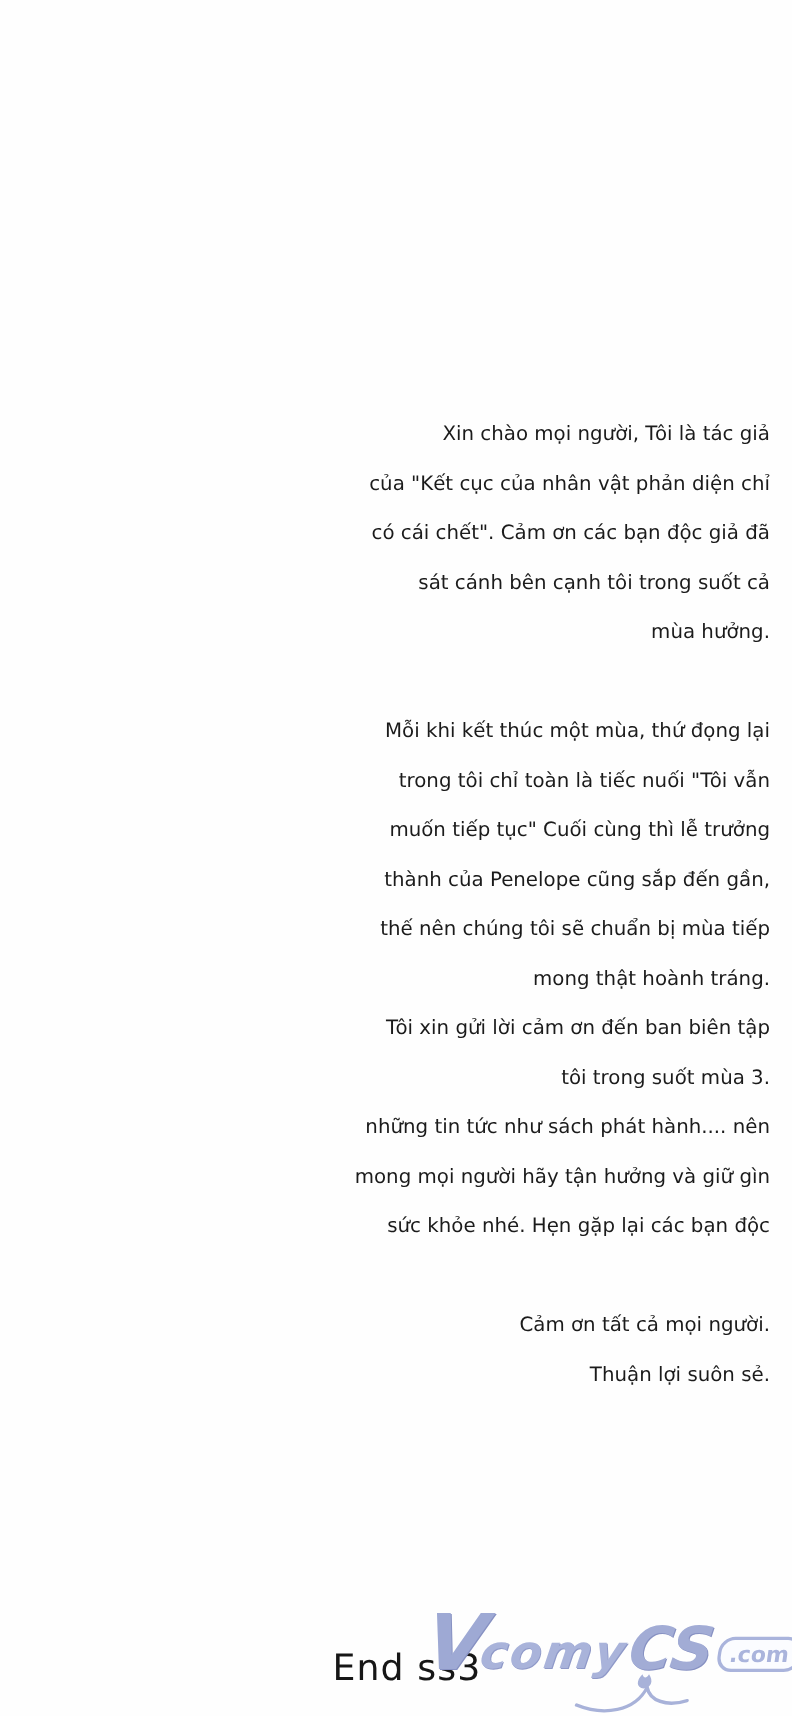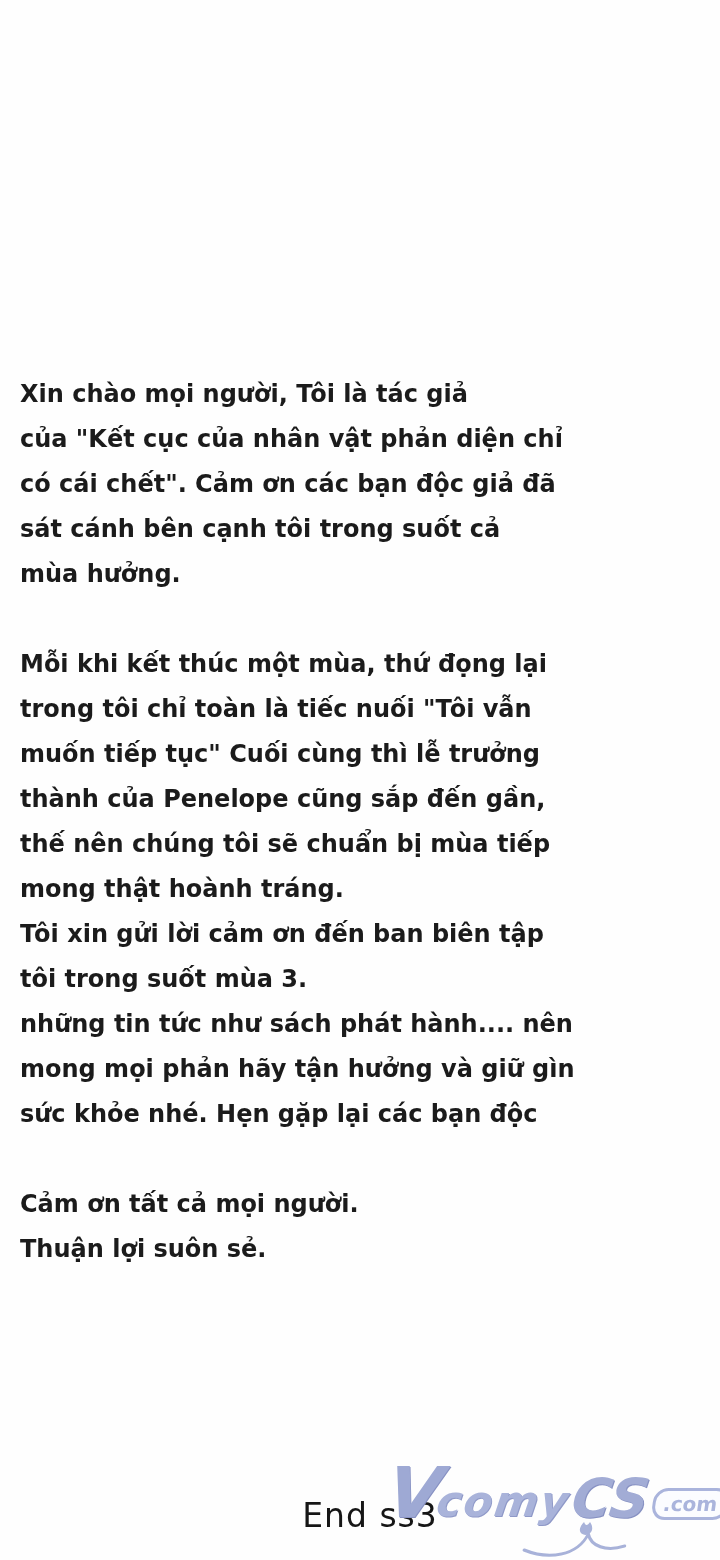--- a/index.html
+++ b/index.html
@@ -13,26 +13,26 @@
     height: 1560px;
     background: #fefefe;
     overflow: hidden;
     font-family: "DejaVu Sans", sans-serif;
   }
   .note {
     position: absolute;
     top: 372px;
     left: 20px;
     width: 680px;
-    text-align: left;
+    text-align: right;
     color: #1b1b1b;
-    font-size: 24px;
+    font-size: 18px;
     line-height: 45px;
     letter-spacing: 0px;
-    font-weight: 700;
+    font-weight: 400;
   }
   .para { margin: 0; }
   .para .line { white-space: nowrap; }
   .gap { height: 45px; }
   .end-label {
     position: absolute;
     top: 1496px;
     left: 0;
     width: 720px;
     text-align: center;
@@ -123,21 +123,21 @@
         <div class="line">thành của Penelope cũng sắp đến gần,</div>
         <div class="line">thế nên chúng tôi sẽ chuẩn bị mùa tiếp</div>
         <div class="line">mong thật hoành tráng.</div>
       </div>
     <div class="para">
         <div class="line">Tôi xin gửi lời cảm ơn đến ban biên tập</div>
         <div class="line">tôi trong suốt mùa 3.</div>
       </div>
     <div class="para">
         <div class="line">những tin tức như sách phát hành.... nên</div>
-        <div class="line">mong mọi phản hãy tận hưởng và giữ gìn</div>
+        <div class="line">mong mọi người hãy tận hưởng và giữ gìn</div>
         <div class="line">sức khỏe nhé. Hẹn gặp lại các bạn độc</div>
       </div>
     <div class="gap"></div>
     <div class="para">
         <div class="line">Cảm ơn tất cả mọi người.</div>
         <div class="line">Thuận lợi suôn sẻ.</div>
       </div>
   </section>
 
   <div class="end-label">End ss3</div>

